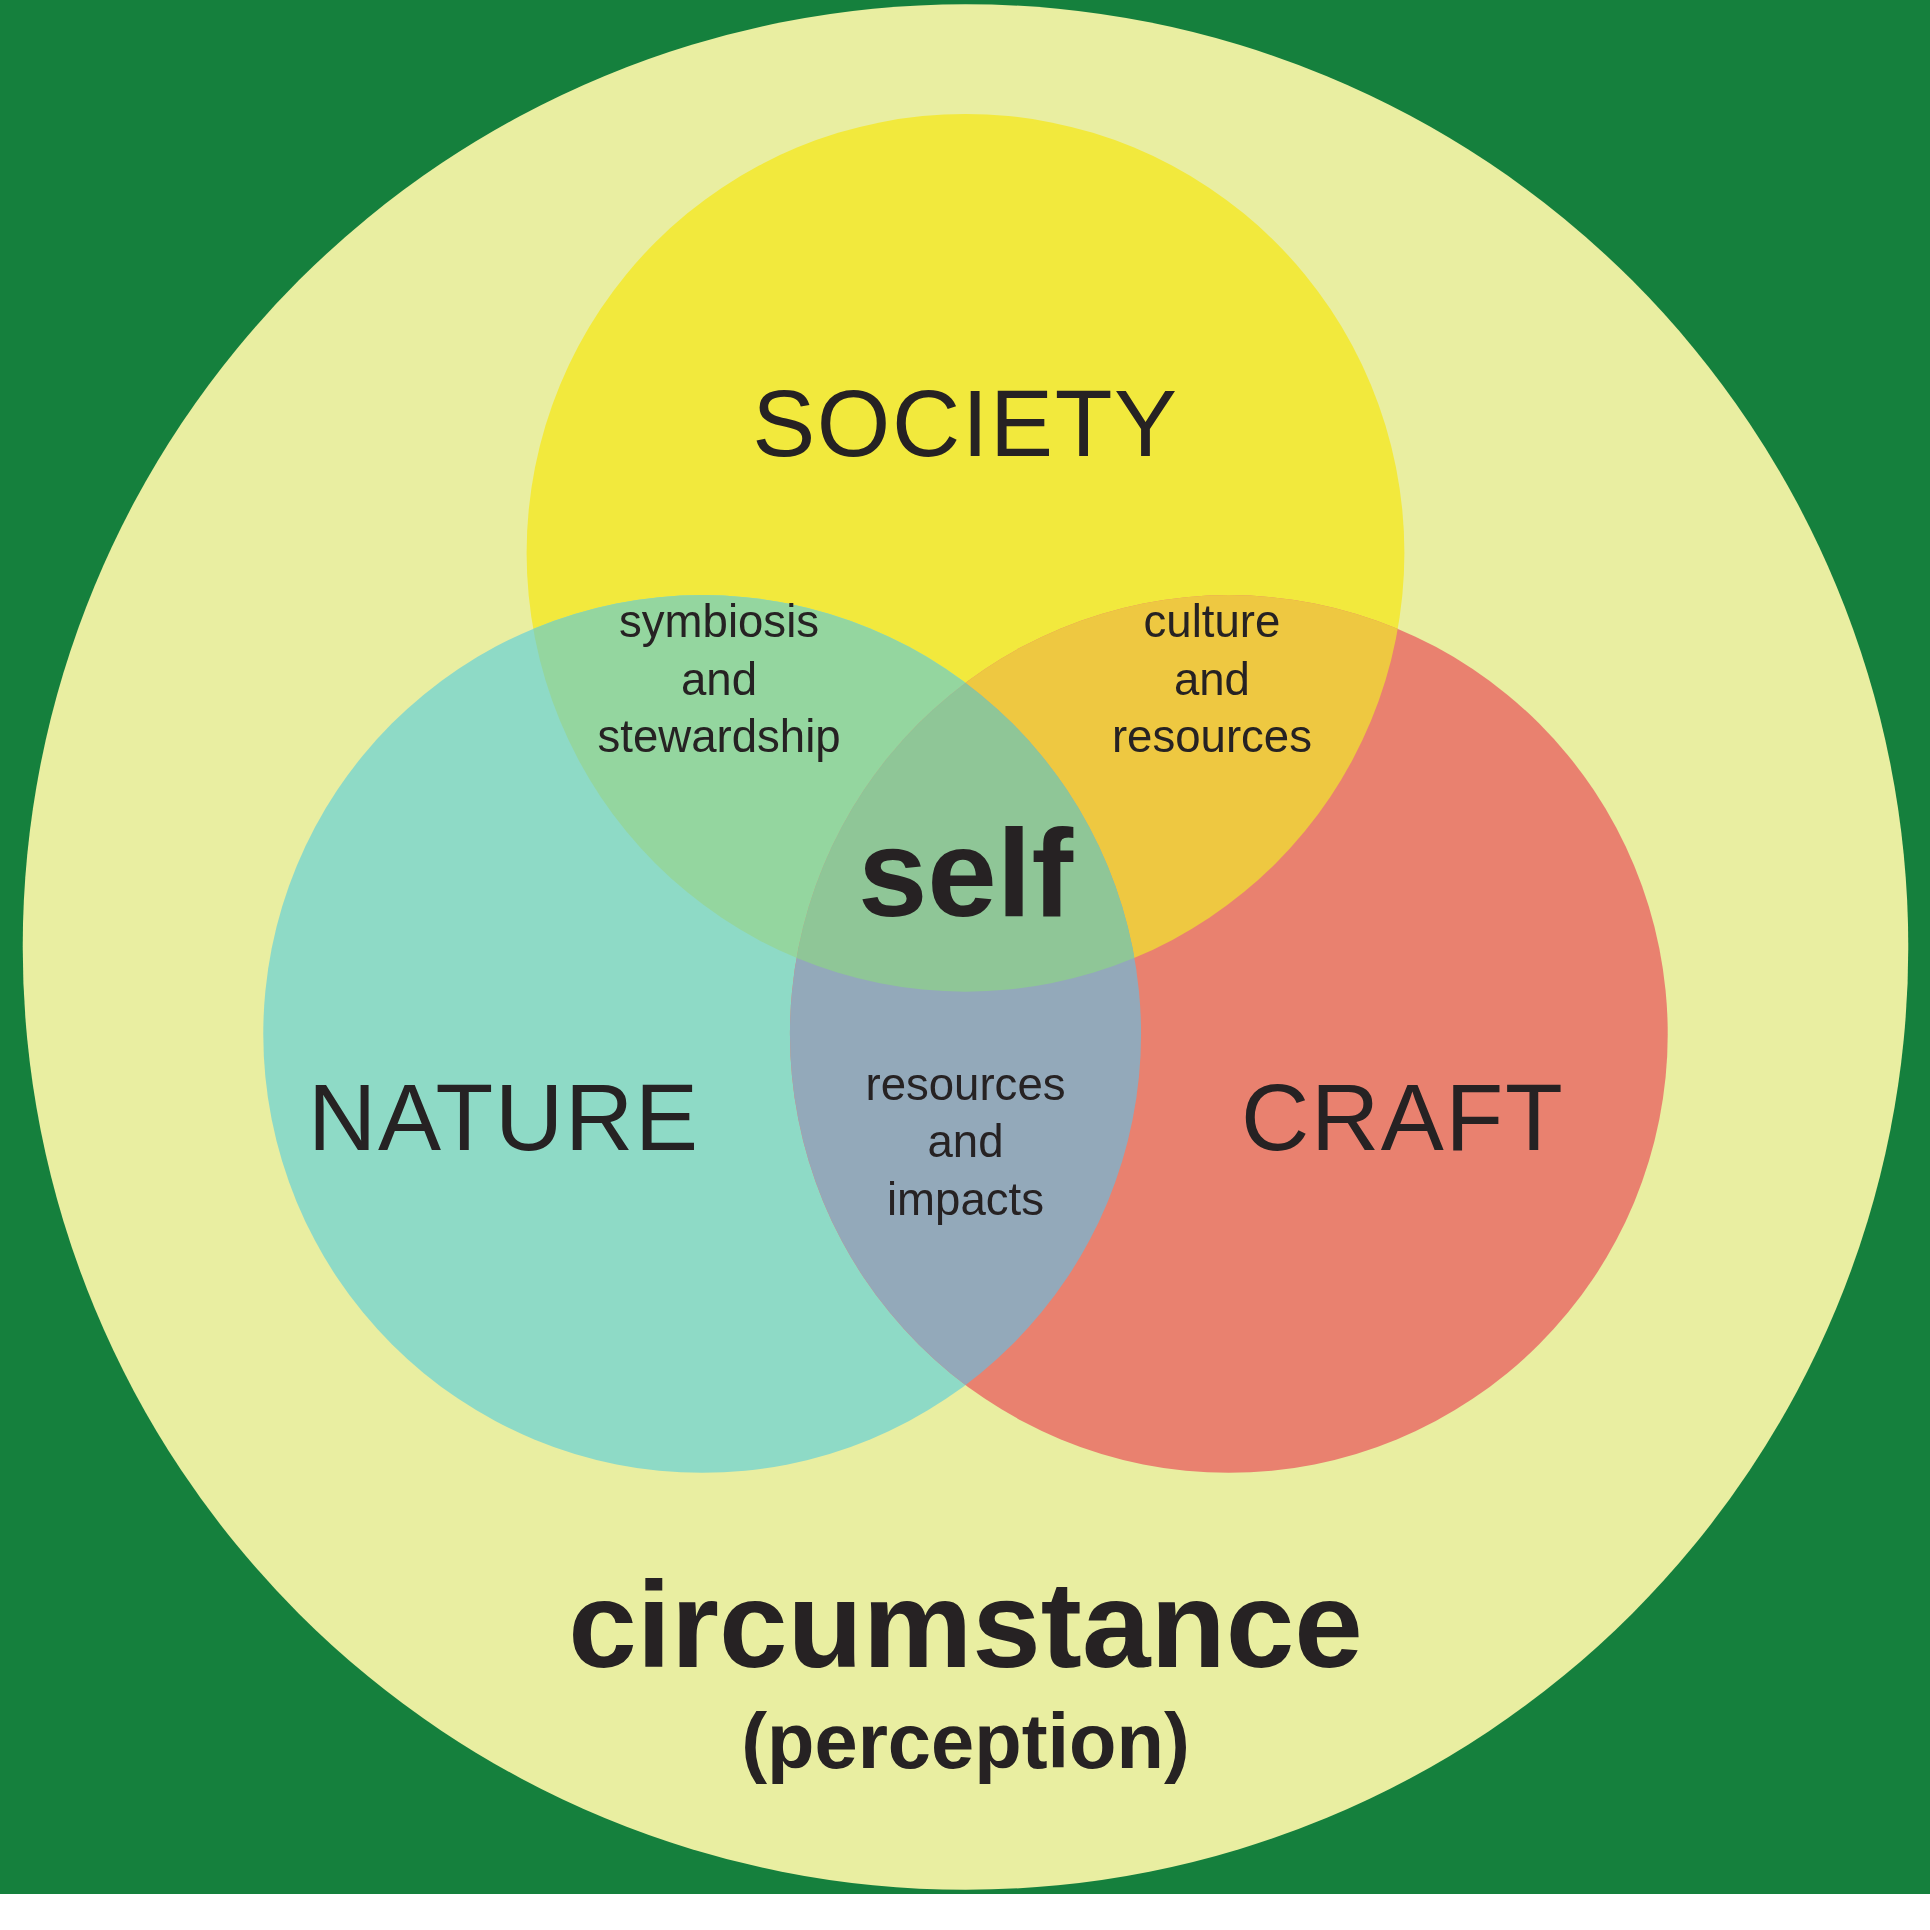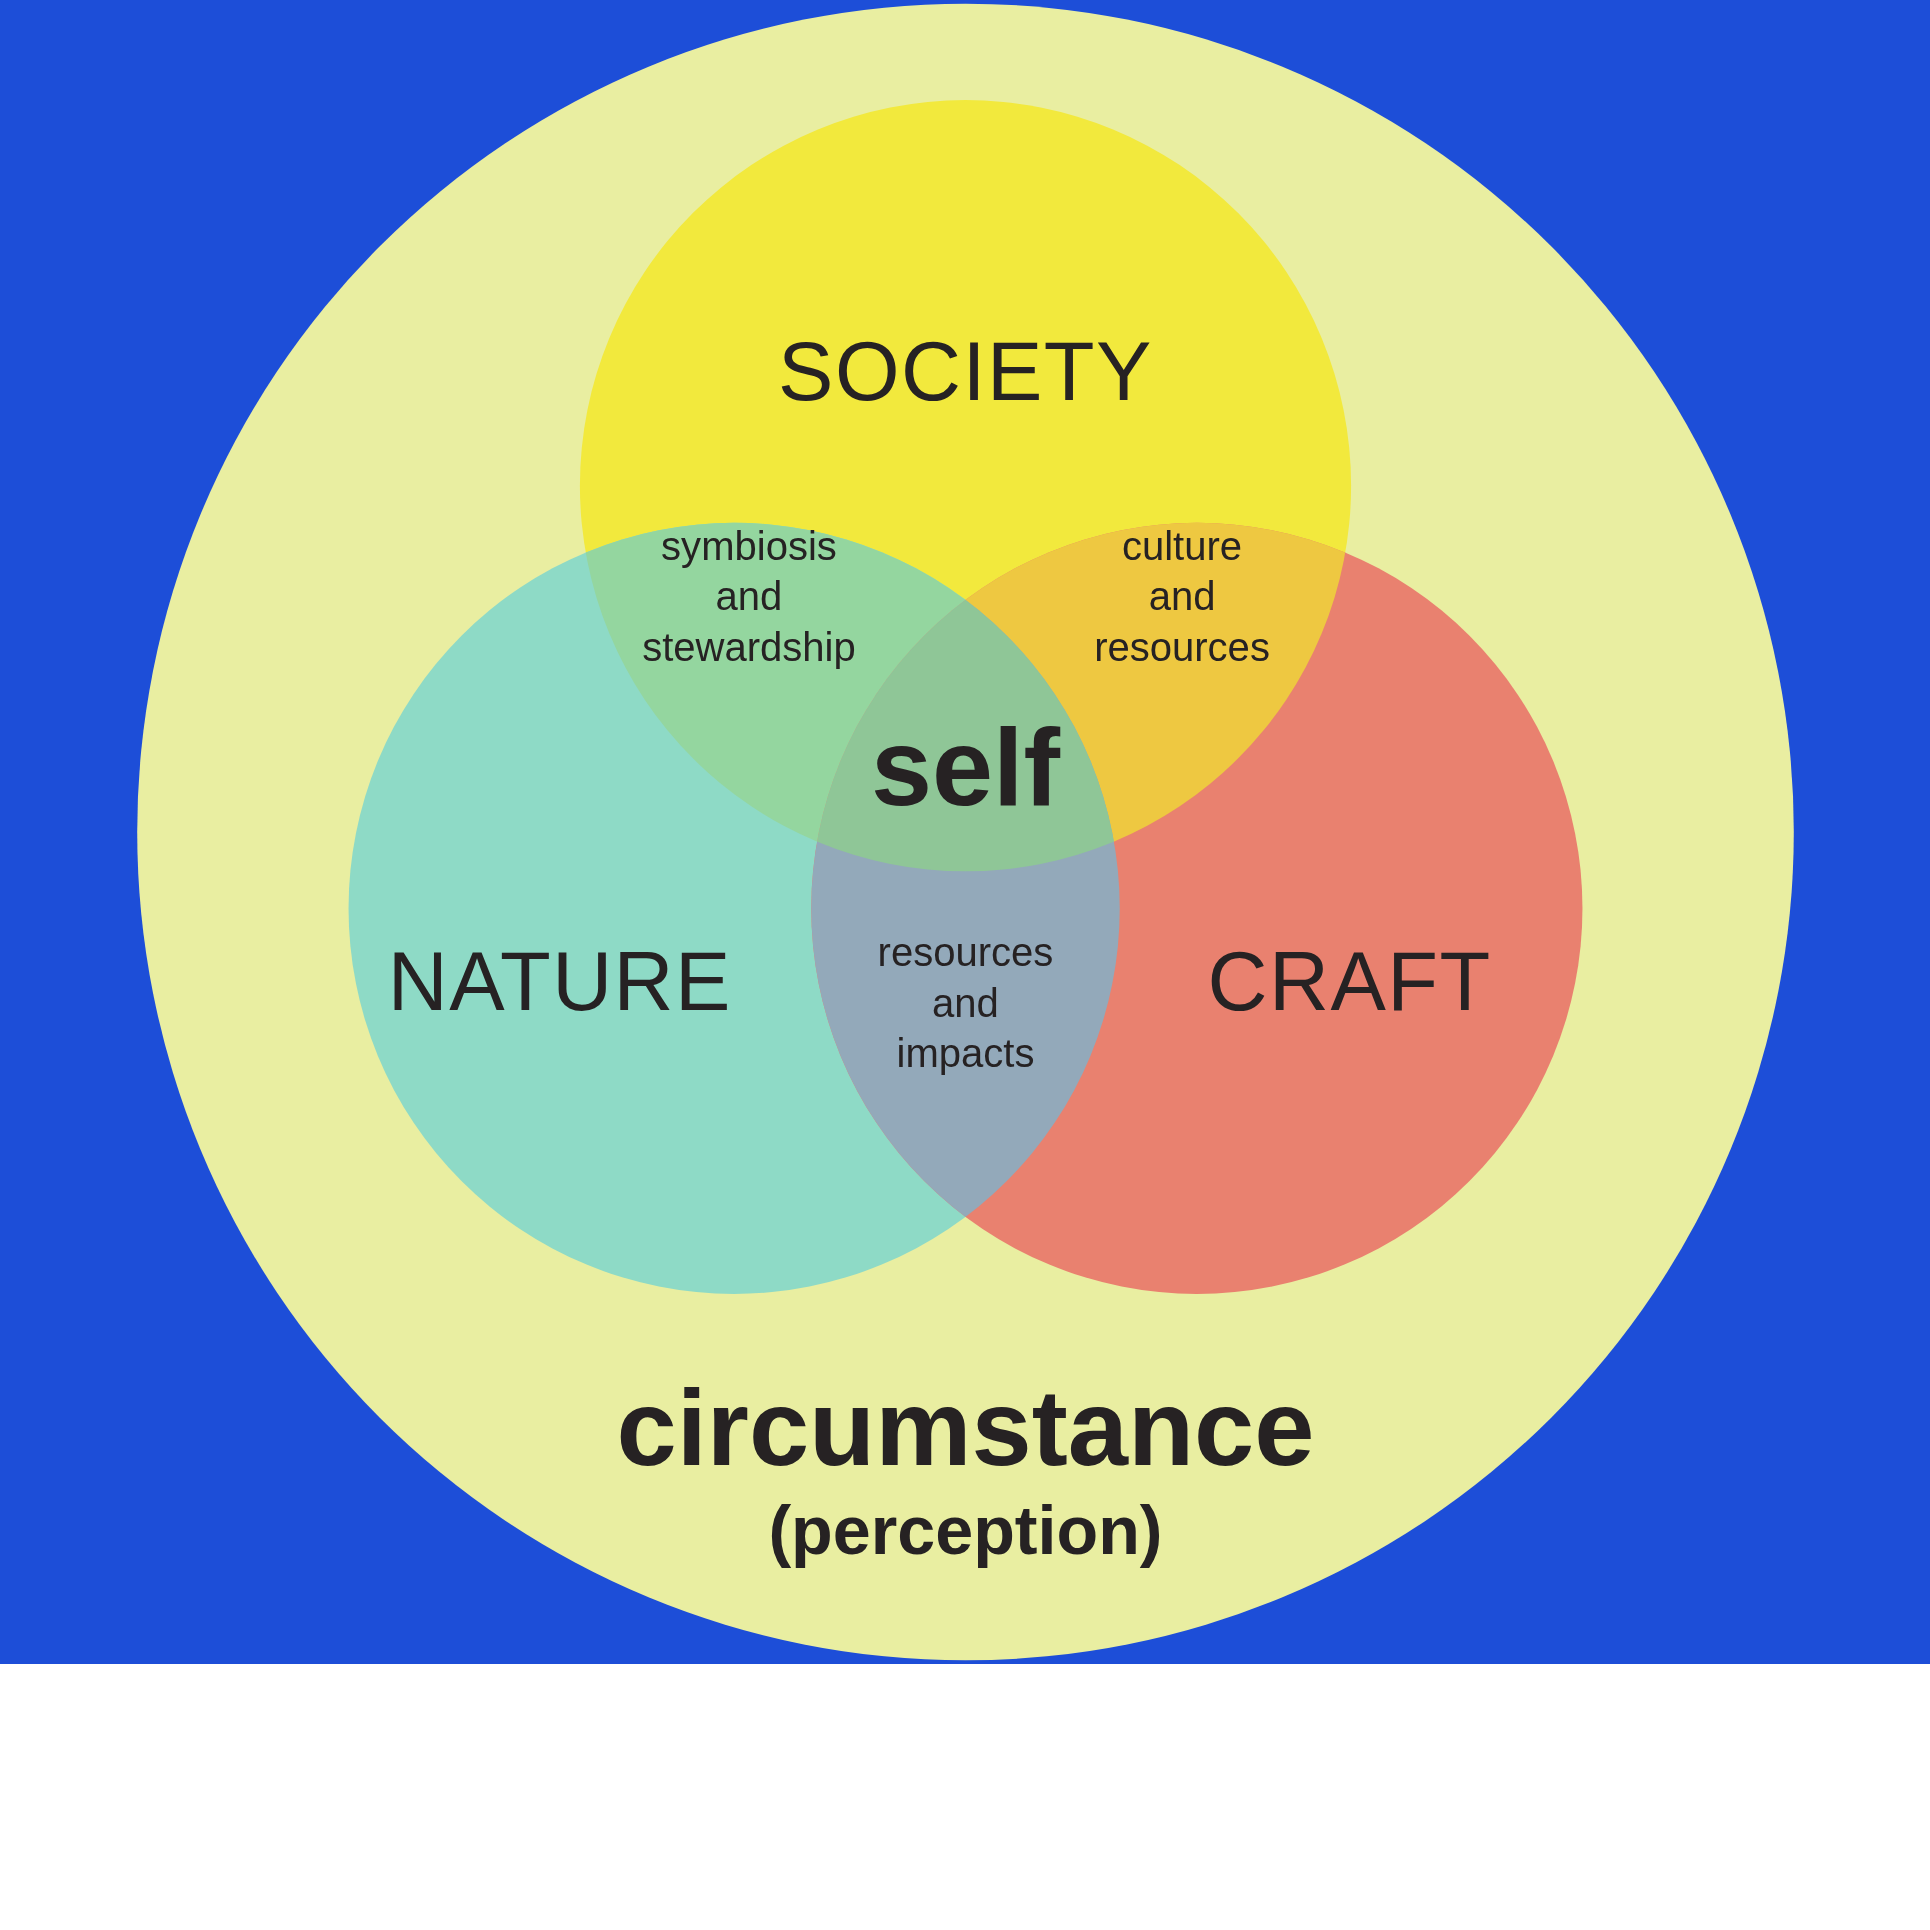--- a/index.html
+++ b/index.html
@@ -2,23 +2,23 @@
 <html style="font-size:13.8px"><head>
 <meta charset="utf-8">
 <style>
   html, body {
     margin: 0;
     padding: 0;
     background: #ffffff;
   }
   .stage {
     width: 1931px;
-    height: 1664px;
+    height: 1894px;
     position: relative;
-    background: #1d4ed8;
+    background: #15803d;
     overflow: hidden;
   }
   svg {
     display: block;
     width: 100%;
     height: 100%;
   }
   text {
     font-family: "Liberation Sans", "DejaVu Sans", sans-serif;
     fill: #262223;

